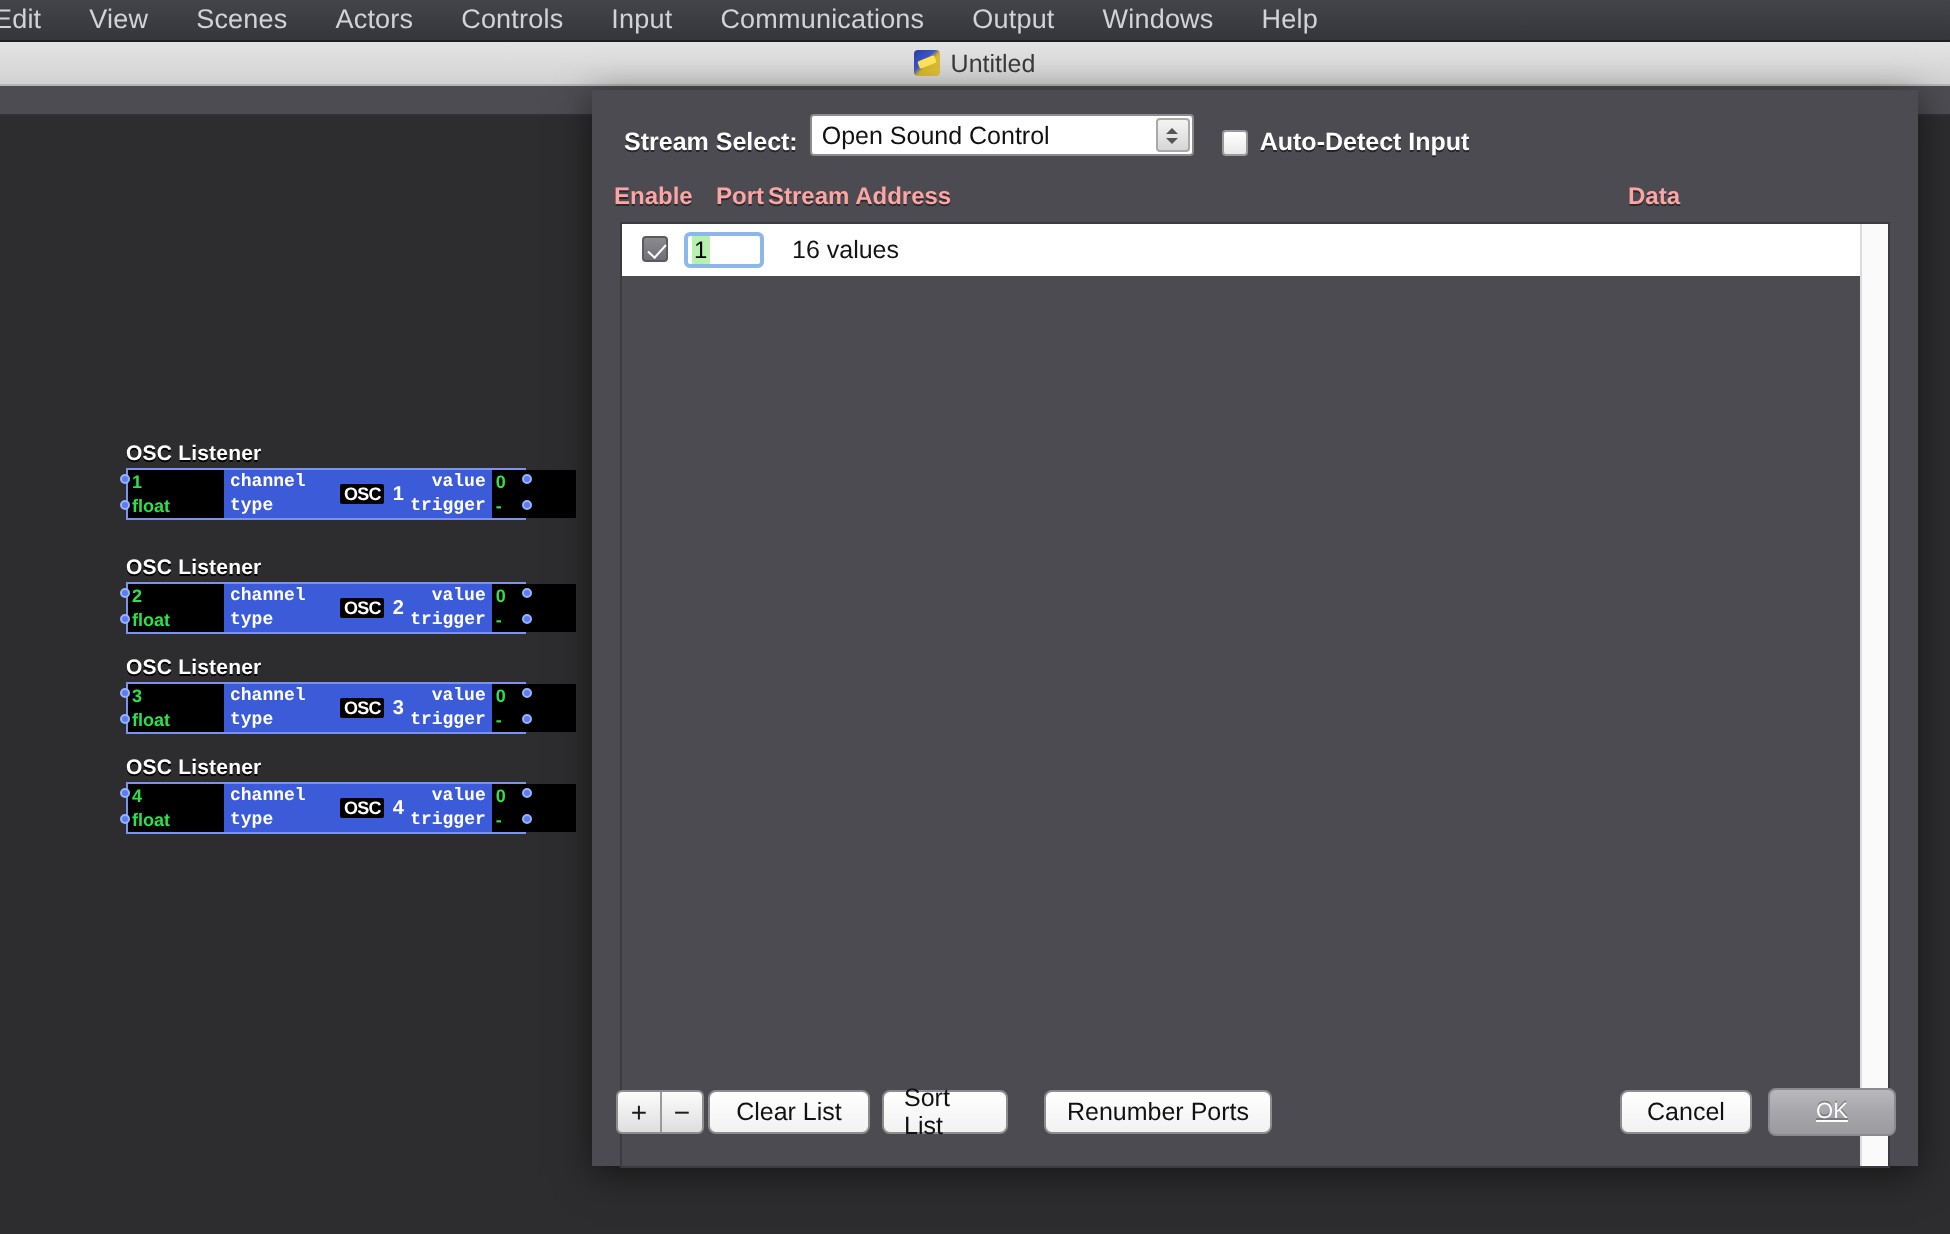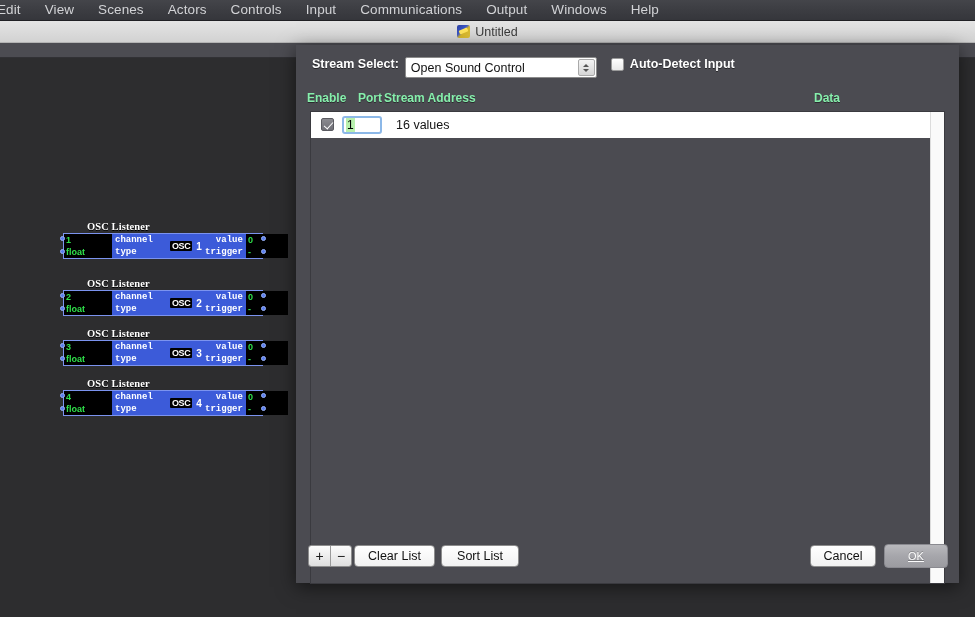--- a/index.html
+++ b/index.html
@@ -53,23 +53,22 @@
   
   .canvas {
     position: absolute; left: 0; top: 58px; width: 975px; height: 559px;
     background: #2d2d2f;
   }
 
   
   .node { position: absolute; width: 200px; }
   .node-title {
     color: #ffffff; font-size: 10.5px; font-weight: bold;
-    margin-left: 24px; margin-bottom: 1px; letter-spacing: .1px;
+    margin-left: 0; margin-bottom: 1px; letter-spacing: .1px;
     text-shadow: 0 1px 0 #000;
-    font-family: Liberation Serif, serif;
   }
   .node-body {
     position: relative; height: 26px; background: #3c5bd9;
     border: 1px solid #7b93ef;
     display: flex; align-items: stretch;
   }
   .node-col { display: flex; flex-direction: column; justify-content: space-between; }
   .node-col.left { width: 108px; }
   .node-col.right { width: 86px; }
   .node-row {
@@ -104,21 +103,21 @@
   .port-dot.out2 { right: -4px; top: 15px; }
 
   
   .dialog {
     position: absolute; left: 296px; top: 45px; width: 663px; height: 538px;
     background: #4b4b51;
     box-shadow: 0 4px 18px rgba(0,0,0,.55);
   }
   .stream-select-row {
     position: absolute; left: 16px; top: 12px;
-    display: flex; align-items: flex-start;
+    display: flex; align-items: flex-end;
   }
   .lbl-strong {
     color: #ffffff; font-size: 12.5px; font-weight: bold;
     text-shadow: 0 1px 0 rgba(0,0,0,.5);
   }
   .combo {
     position: relative; margin-left: 6px; width: 192px; height: 21px;
     background: #ffffff; border: 1px solid #8b8b8b; border-radius: 2px;
     display: flex; align-items: center;
   }
@@ -154,21 +153,21 @@
     border-width: 0 1.7px 1.7px 0; transform: rotate(42deg);
   }
   .autodetect .txt {
     margin-left: 6px; color: #ffffff; font-size: 12.5px; font-weight: bold;
     text-shadow: 0 1px 0 rgba(0,0,0,.5);
   }
 
   
   .col-headers { position: absolute; left: 0; top: 46px; width: 663px; height: 18px; }
   .col-h {
-    position: absolute; color: #86efac; font-size: 12px; font-weight: bold;
+    position: absolute; color: #fca5a5; font-size: 12px; font-weight: bold;
     text-shadow: 0 1px 0 rgba(0,0,0,.45);
   }
   .col-h.enable { left: 11px; }
   .col-h.port   { left: 62px; }
   .col-h.addr   { left: 88px; }
   .col-h.data   { left: 518px; }
 
   
   .list {
     position: absolute; left: 14px; top: 66px; width: 635px; height: 473px;
@@ -221,21 +220,21 @@
   }
   .pm-btn + .pm-btn { border-left: 1px solid #9a9a9a; }
   .wbtn {
     position: absolute; top: 8px; height: 22px;
     background: linear-gradient(to bottom,#ffffff,#f2f2f2);
     border: 1px solid #8d8d8d; border-radius: 4px;
     display: flex; align-items: center; justify-content: center;
     font-size: 12.5px; color: #111; padding: 0 10px;
   }
   .wbtn.clear    { left: 58px; width: 81px; }
-  .wbtn.sort     { left: 145px; width: 78px; }
+  .wbtn.sort     { left: 145px; width: 63px; }
   .wbtn.renum    { left: 226px; width: 114px; }
   .wbtn.cancel   { left: 514px; width: 66px; }
   .okbtn {
     position: absolute; left: 588px; top: 7px; width: 64px; height: 24px;
     background: linear-gradient(to bottom,#b9b9bd 0%, #a6a6ab 50%, #9b9ba0 100%);
     border: 1px solid #8a8a90; border-radius: 4px;
     display: flex; align-items: center; justify-content: center;
     font-size: 11px; color: #fdfdfd; text-shadow: 0 -1px 0 rgba(0,0,0,.25); text-decoration: underline;
   }
 </style>
@@ -443,19 +442,20 @@
       </div>
     </div>
 
     <div class="btnbar">
       <div class="pm-group">
         <div class="pm-btn">+</div>
         <div class="pm-btn">−</div>
       </div>
       <div class="wbtn clear">Clear List</div>
       <div class="wbtn sort">Sort List</div>
+      <div class="wbtn renum">Renumber Ports</div>
       <div class="wbtn cancel">Cancel</div>
       <div class="okbtn">OK</div>
     </div>
 
   </div>
 
 </div>
 
 </body></html>

